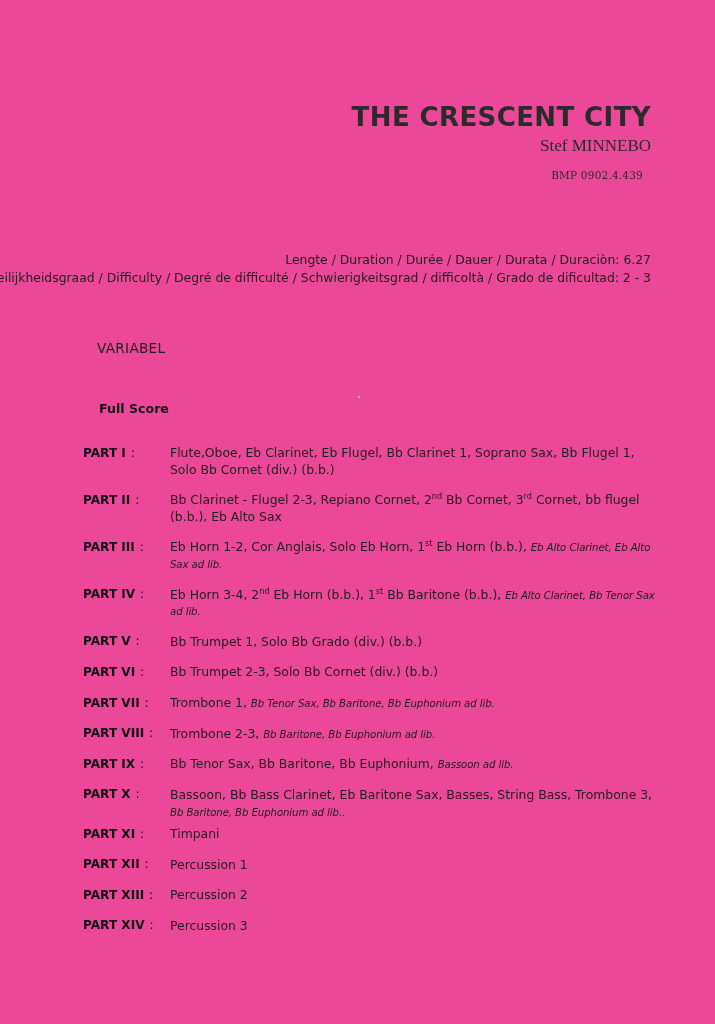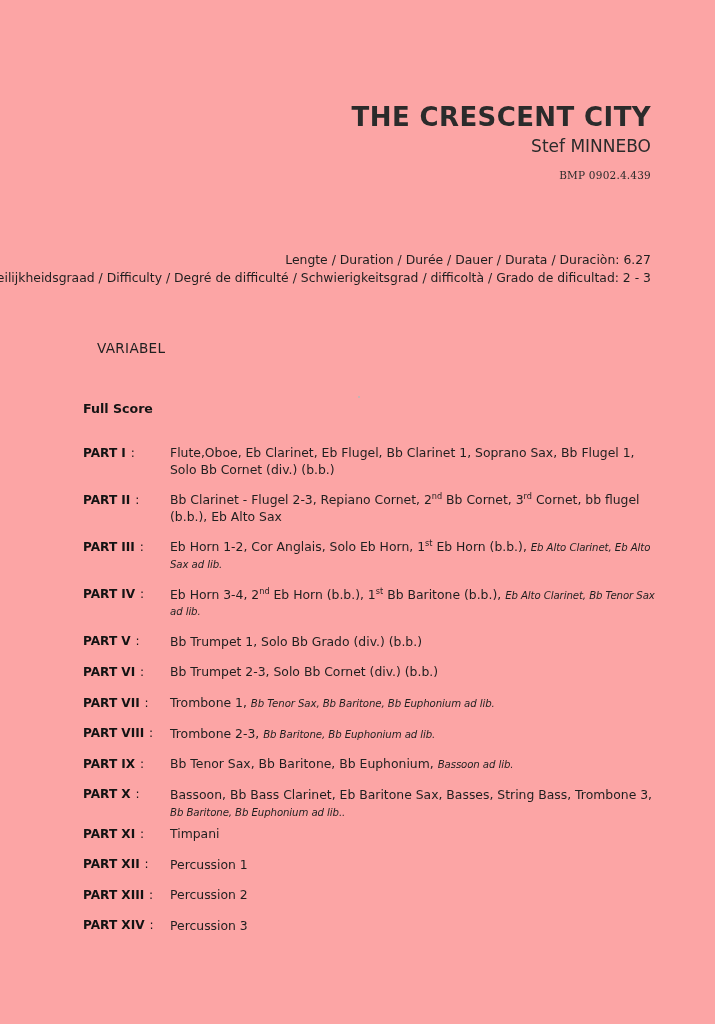--- a/index.html
+++ b/index.html
@@ -12,21 +12,21 @@
     height: 1024px;
     position: relative;
     font-family: "DejaVu Sans", "Liberation Sans", sans-serif;
     color: #1a1a1a;
     overflow: hidden;
   }
 
   .page {
     position: absolute;
     inset: 0;
-    background: #fca5a5;
+    background: #ec4899;
   }
 
   
   .title-block {
     position: absolute;
     top: 104px;
     right: 64px;
     text-align: right;
   }
   .doc-title {
@@ -37,25 +37,26 @@
     line-height: 1.05;
     white-space: nowrap;
   }
   .doc-composer {
     font-size: 17px;
     font-weight: normal;
     color: #2b2b2b;
     margin-top: 6px;
     line-height: 1.1;
     white-space: nowrap;
+    font-family: Liberation Serif, serif;
   }
   .doc-code {
     position: absolute;
     top: 169px;
-    right: 64px;
+    right: 72px;
     font-family: "DejaVu Serif", "Liberation Serif", serif;
     font-size: 10.5px;
     color: #2b2b2b;
     letter-spacing: 0.2px;
     white-space: nowrap;
   }
 
   
   .meta-block {
     position: absolute;
@@ -76,21 +77,21 @@
     top: 340px;
     left: 83px;
     font-size: 13.6px;
     color: #1f1f1f;
     letter-spacing: 0.3px;
     margin-left: 14px;
   }
   .full-score {
     position: absolute;
     top: 401px;
-    left: 83px;
+    left: 99px;
     font-size: 12.6px;
     font-weight: bold;
     color: #141414;
   }
 
   
   .parts {
     position: absolute;
     top: 445px;
     left: 83px;

